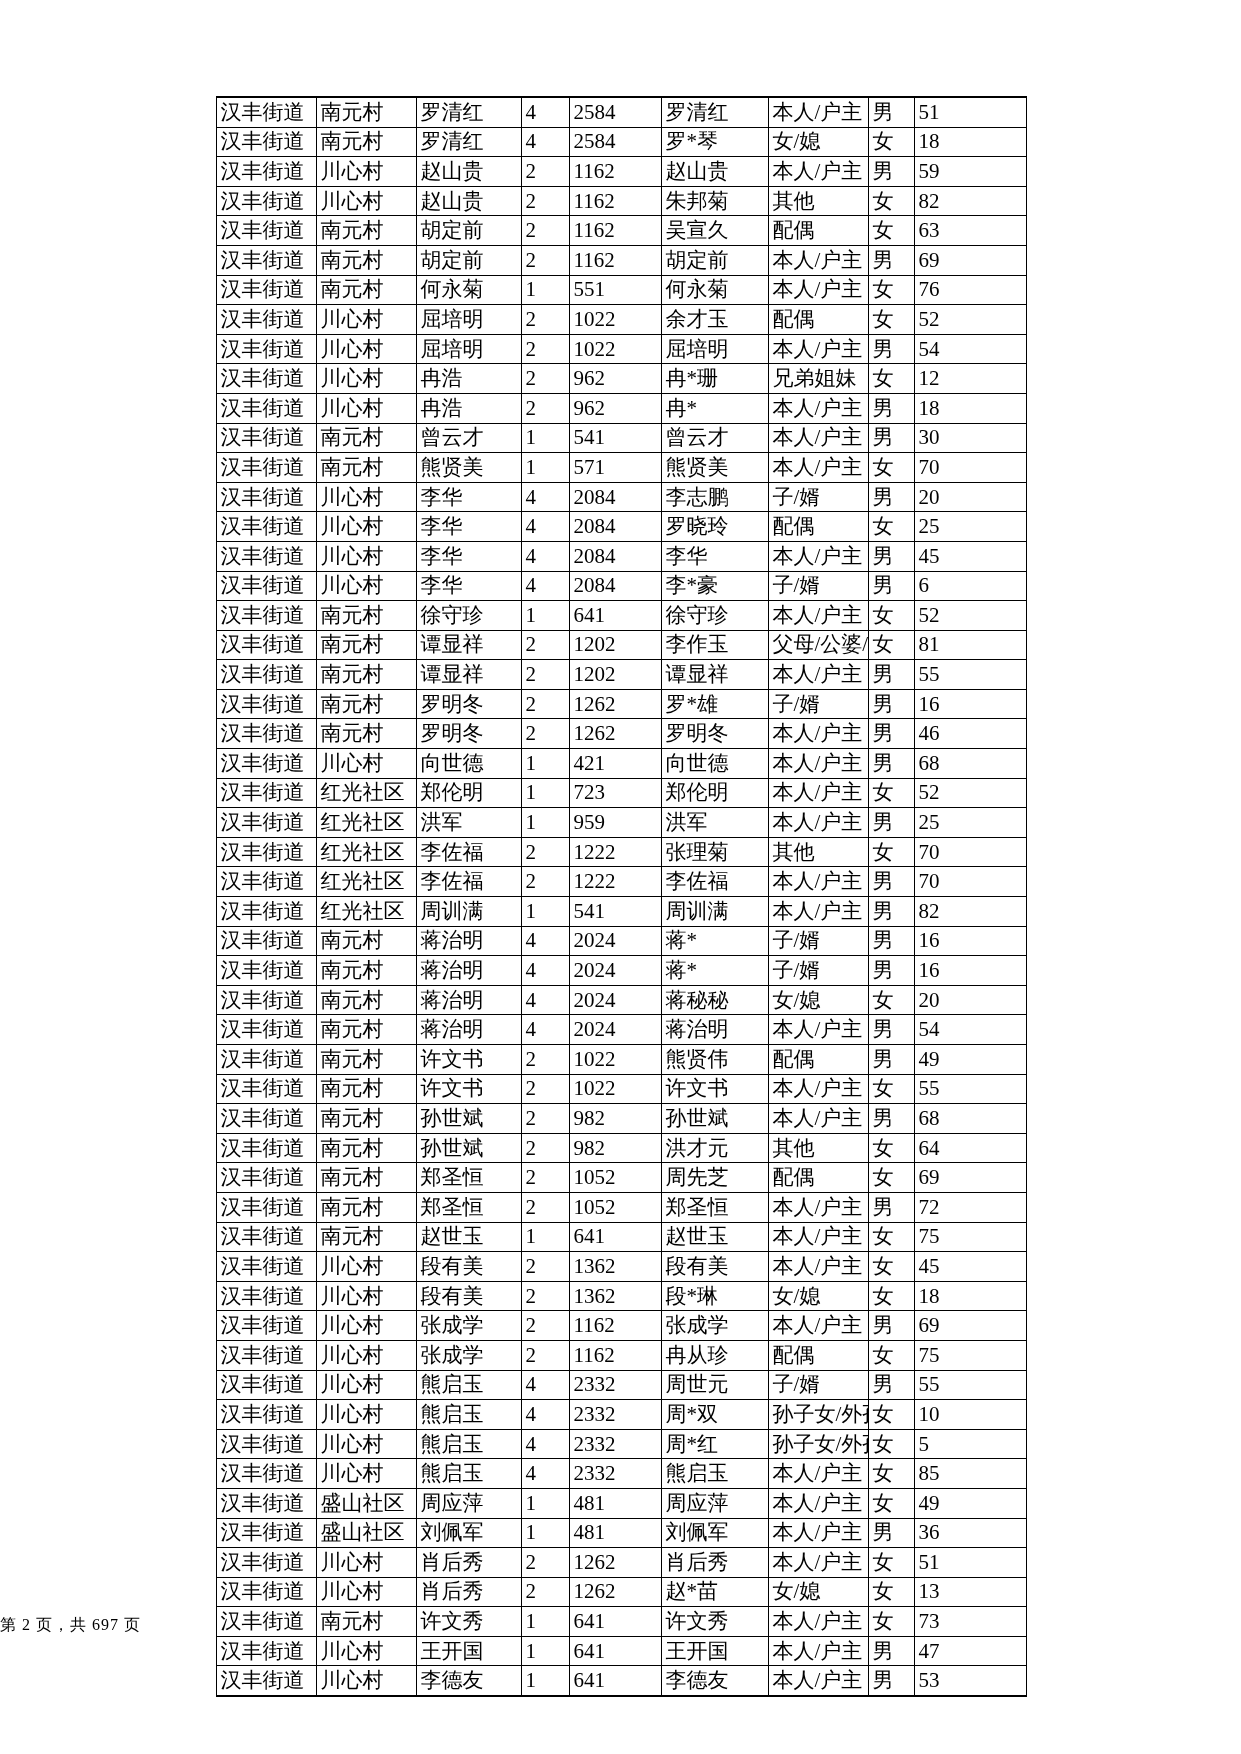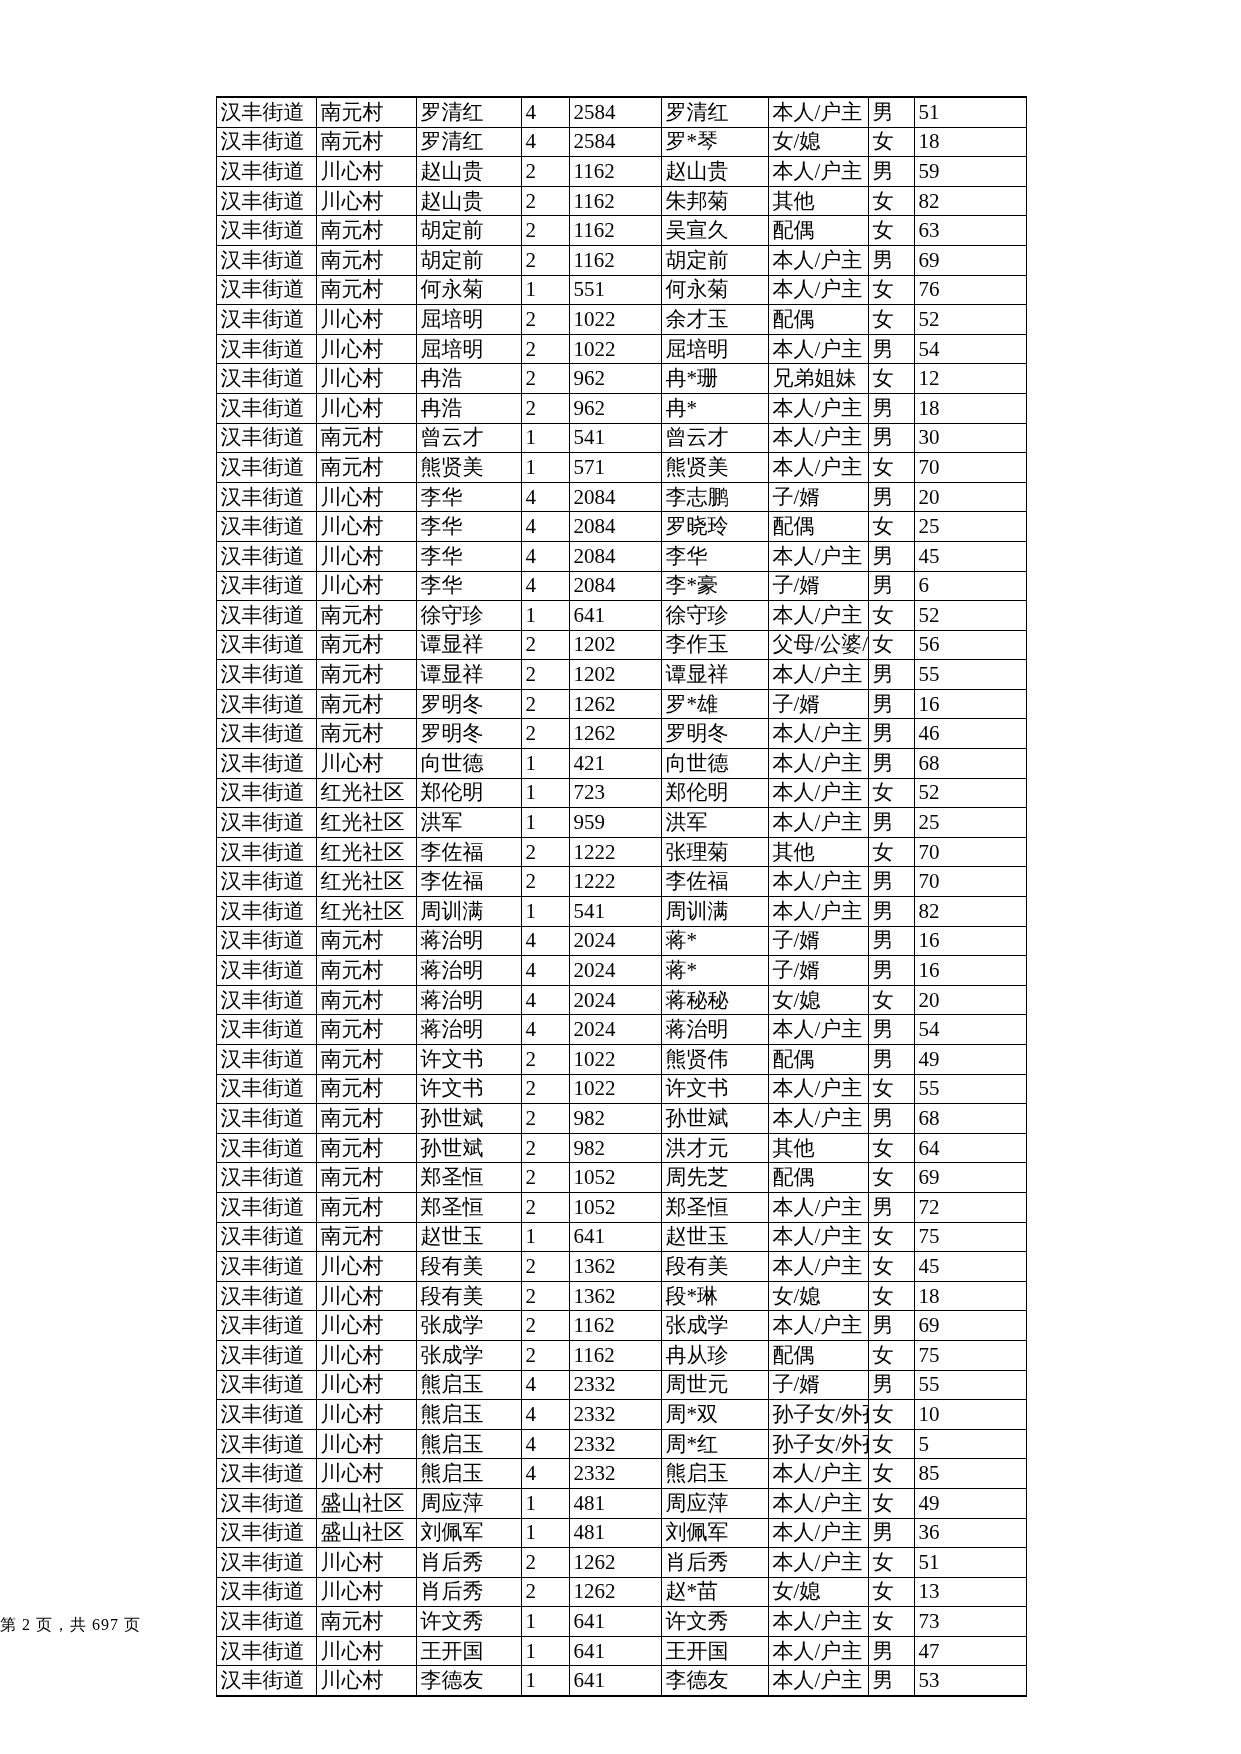--- a/index.html
+++ b/index.html
@@ -289,21 +289,21 @@
           </tr>
           <tr>
             <td>汉丰街道</td>
             <td>南元村</td>
             <td>谭显祥</td>
             <td class="num-left">2</td>
             <td class="num-left">1202</td>
             <td>李作玉</td>
             <td>父母/公婆/</td>
             <td>女</td>
-            <td class="age">56</td>
+            <td class="age">81</td>
           </tr>
           <tr>
             <td>汉丰街道</td>
             <td>南元村</td>
             <td>谭显祥</td>
             <td class="num-left">2</td>
             <td class="num-left">1202</td>
             <td>谭显祥</td>
             <td>本人/户主</td>
             <td>男</td>

